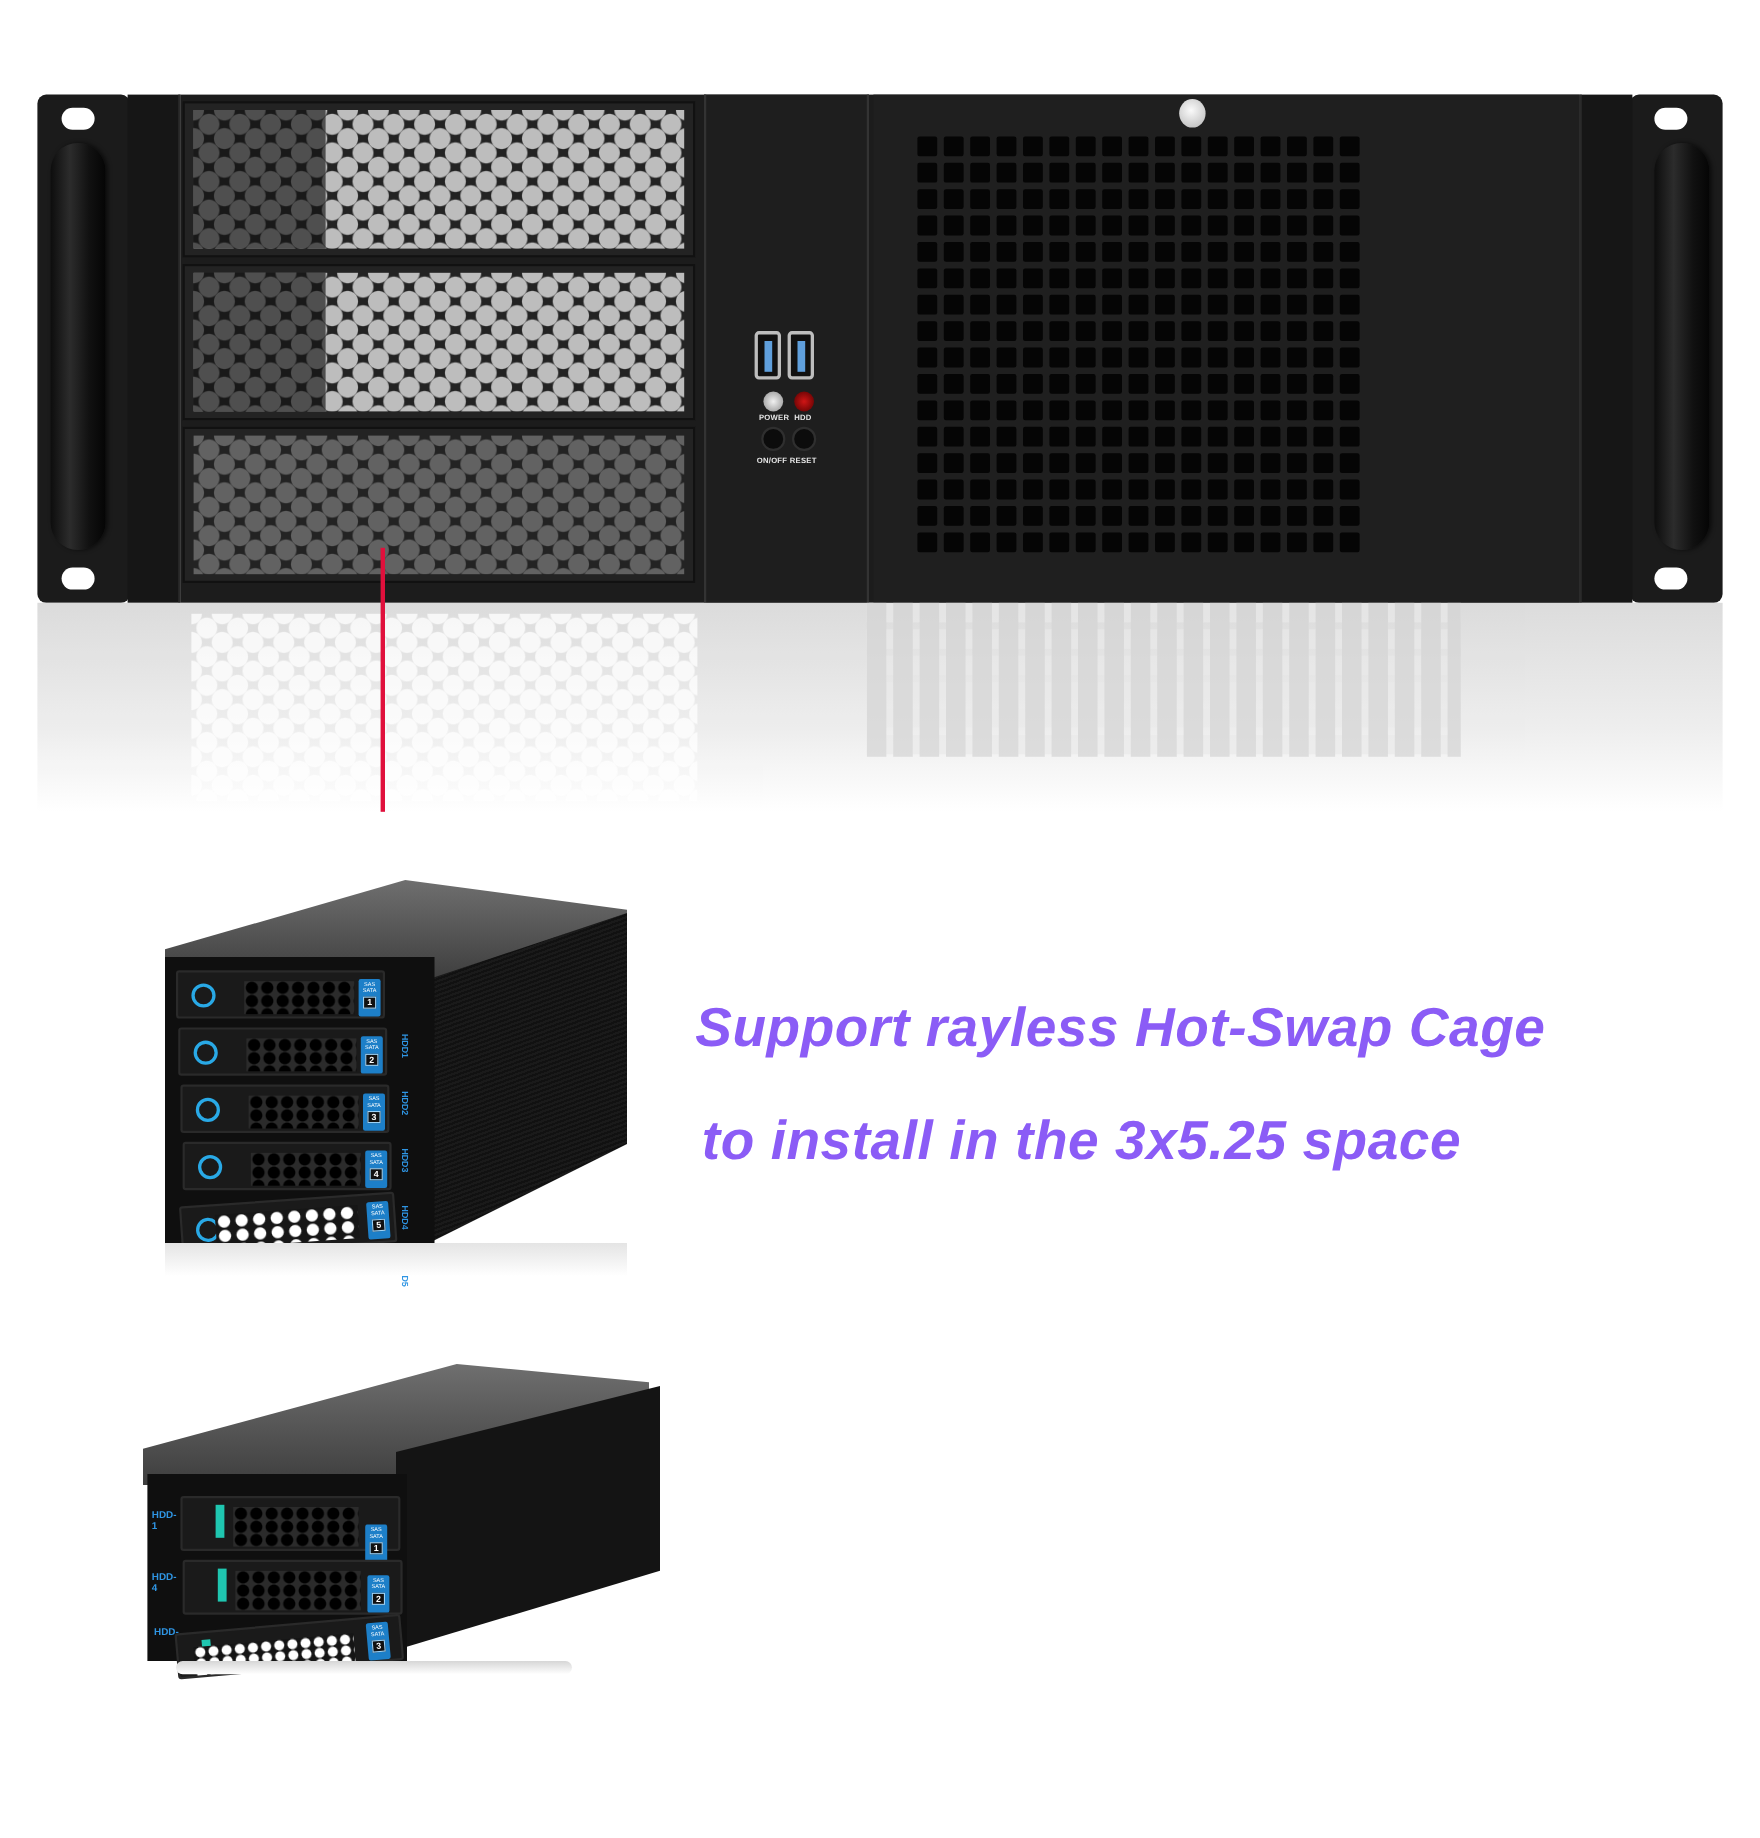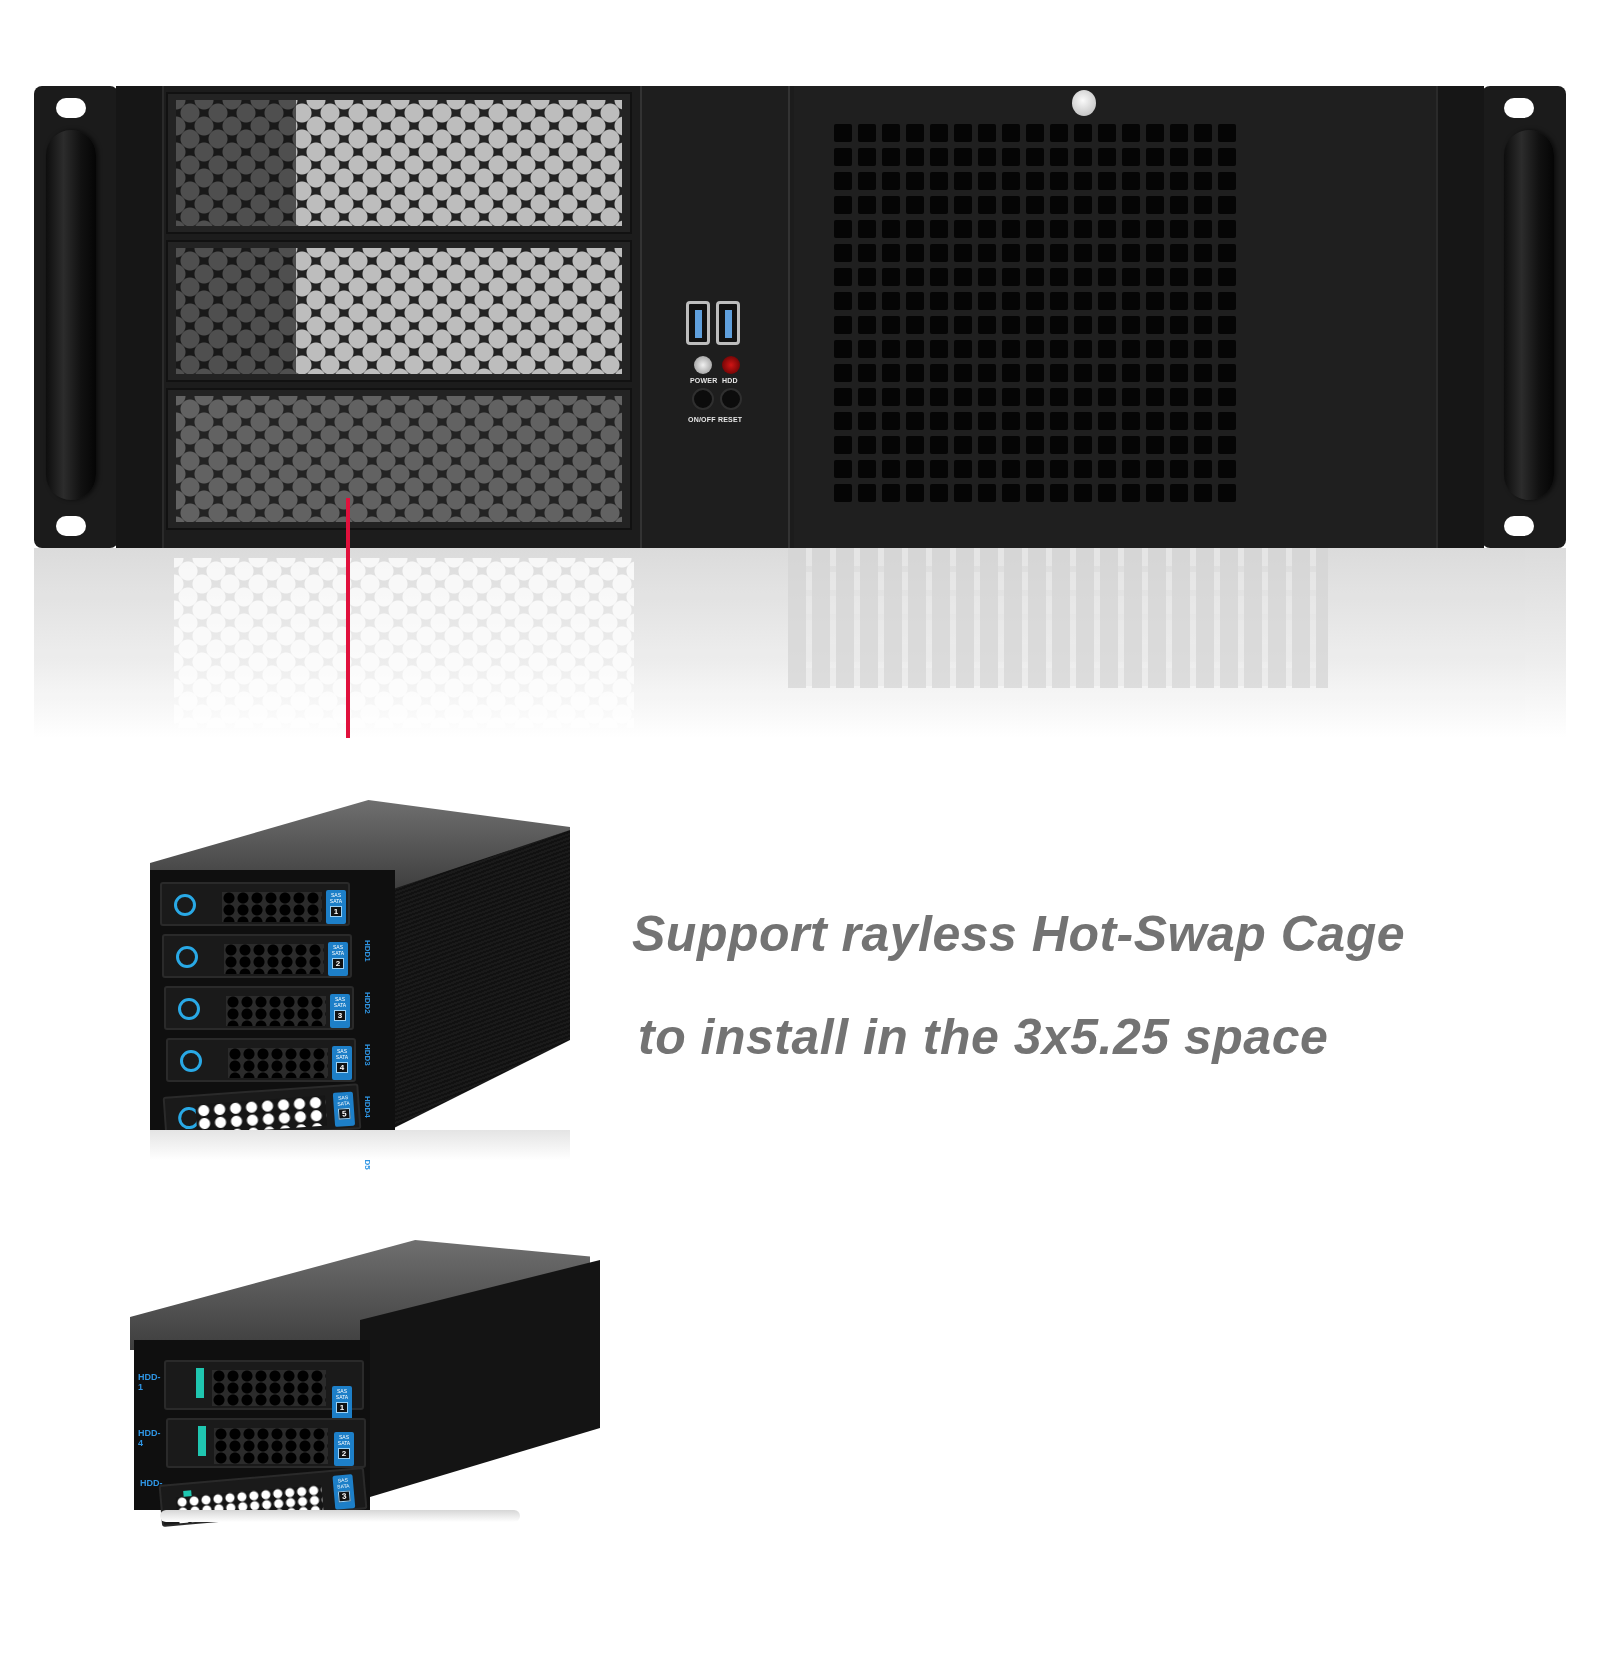--- a/index.html
+++ b/index.html
@@ -79,21 +79,21 @@
                 font-size: 5px; color: #fff; text-align: center; line-height: 6px; padding-top: 2px; }
   .tray-badge .num { display: block; margin: 2px auto 0; width: 12px; height: 11px; background: #111; border: 1px solid #9cd2f7;
                      font-size: 8px; line-height: 9px; font-weight: bold; }
   .hdd-label { position: absolute; font-size: 9px; color: #2f95e3; font-weight: bold; }
   .hdd-label.vert { transform: rotate(90deg); transform-origin: left top; font-size: 8px; }
 
   .cage1-shadow { position: absolute; left: 150px; top: 1130px; width: 420px; height: 30px; background: linear-gradient(180deg,#e4e4e4,#fff); }
   .cage2-shadow { position: absolute; left: 160px; top: 1510px; width: 360px; height: 12px; border-radius: 6px; background: linear-gradient(180deg,#d6d6d6,#fff); }
 
   
-  .caption { position: absolute; font-style: italic; font-weight: bold; color: #737373; font-size: 50px;
+  .caption { position: absolute; font-style: italic; font-weight: bold; color: #8b5cf6; font-size: 50px;
              font-family: "Liberation Sans", sans-serif; letter-spacing: 0.5px; white-space: nowrap; }
   .caption.l1 { left: 632px; top: 905px; }
   .caption.l2 { left: 638px; top: 1008px; }
 </style>
 </head>
 <body>
 
 <div class="chassis">
   <div class="ear left">
     <div class="ear-hole" style="top:12px"></div>

